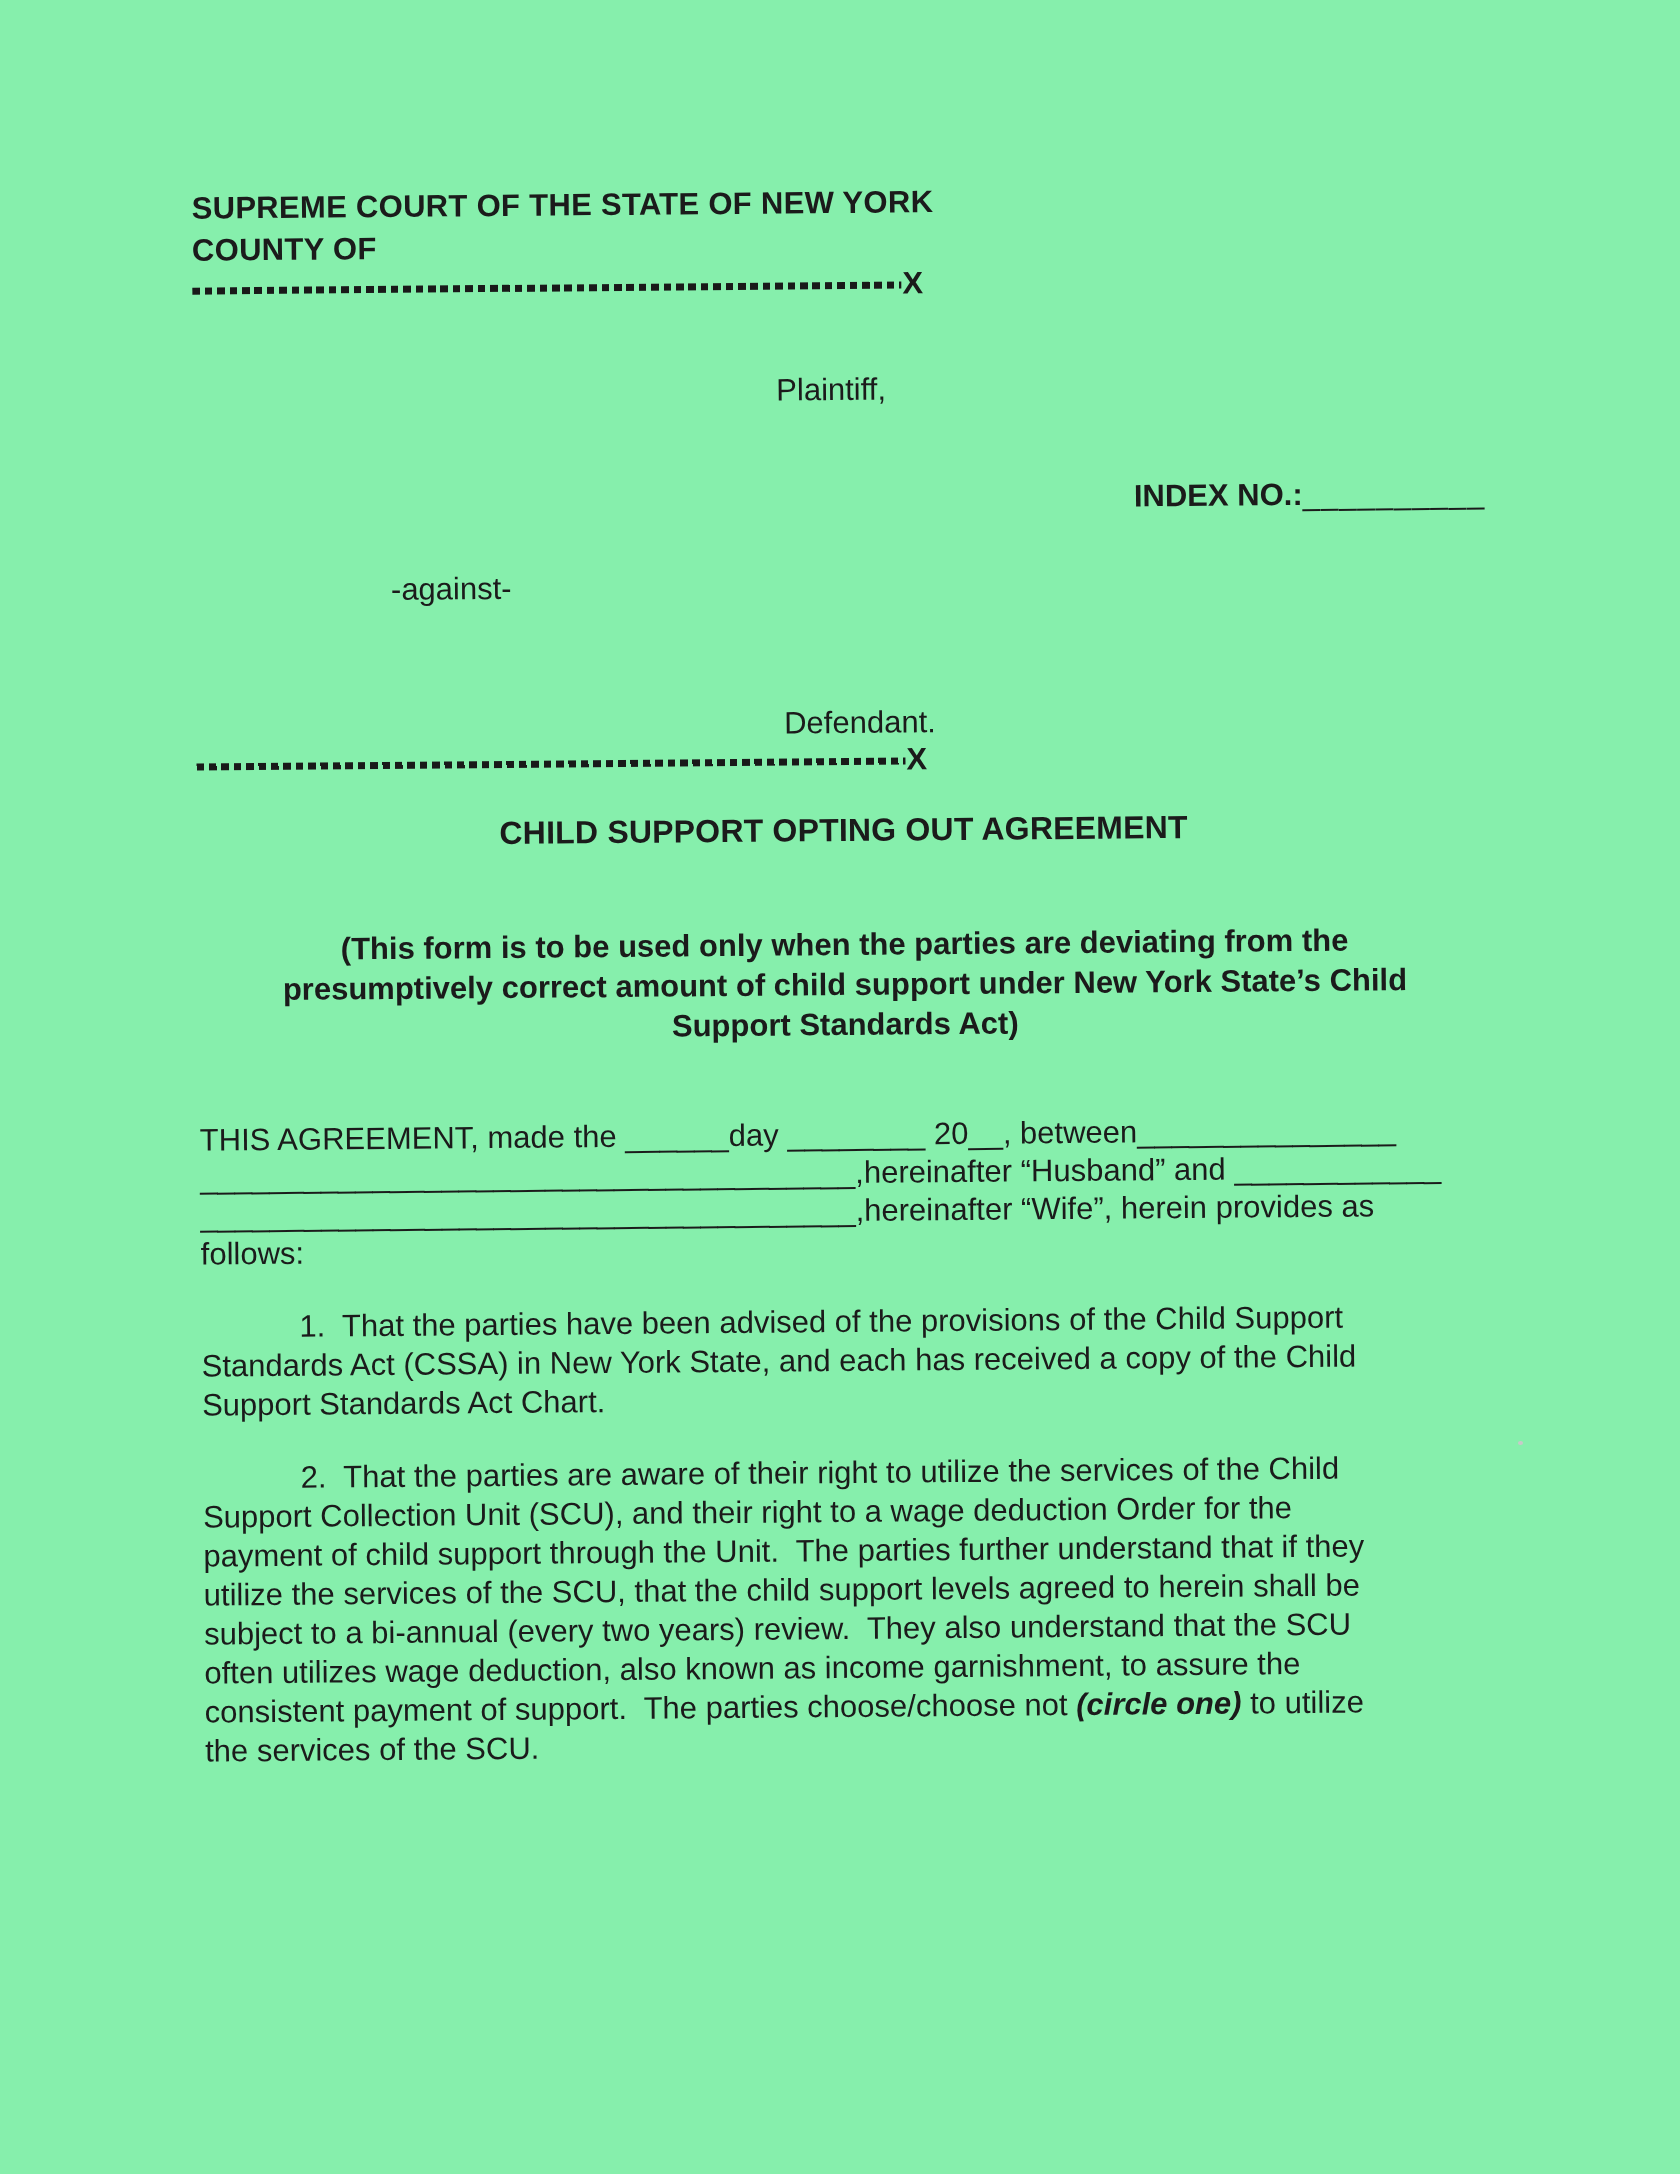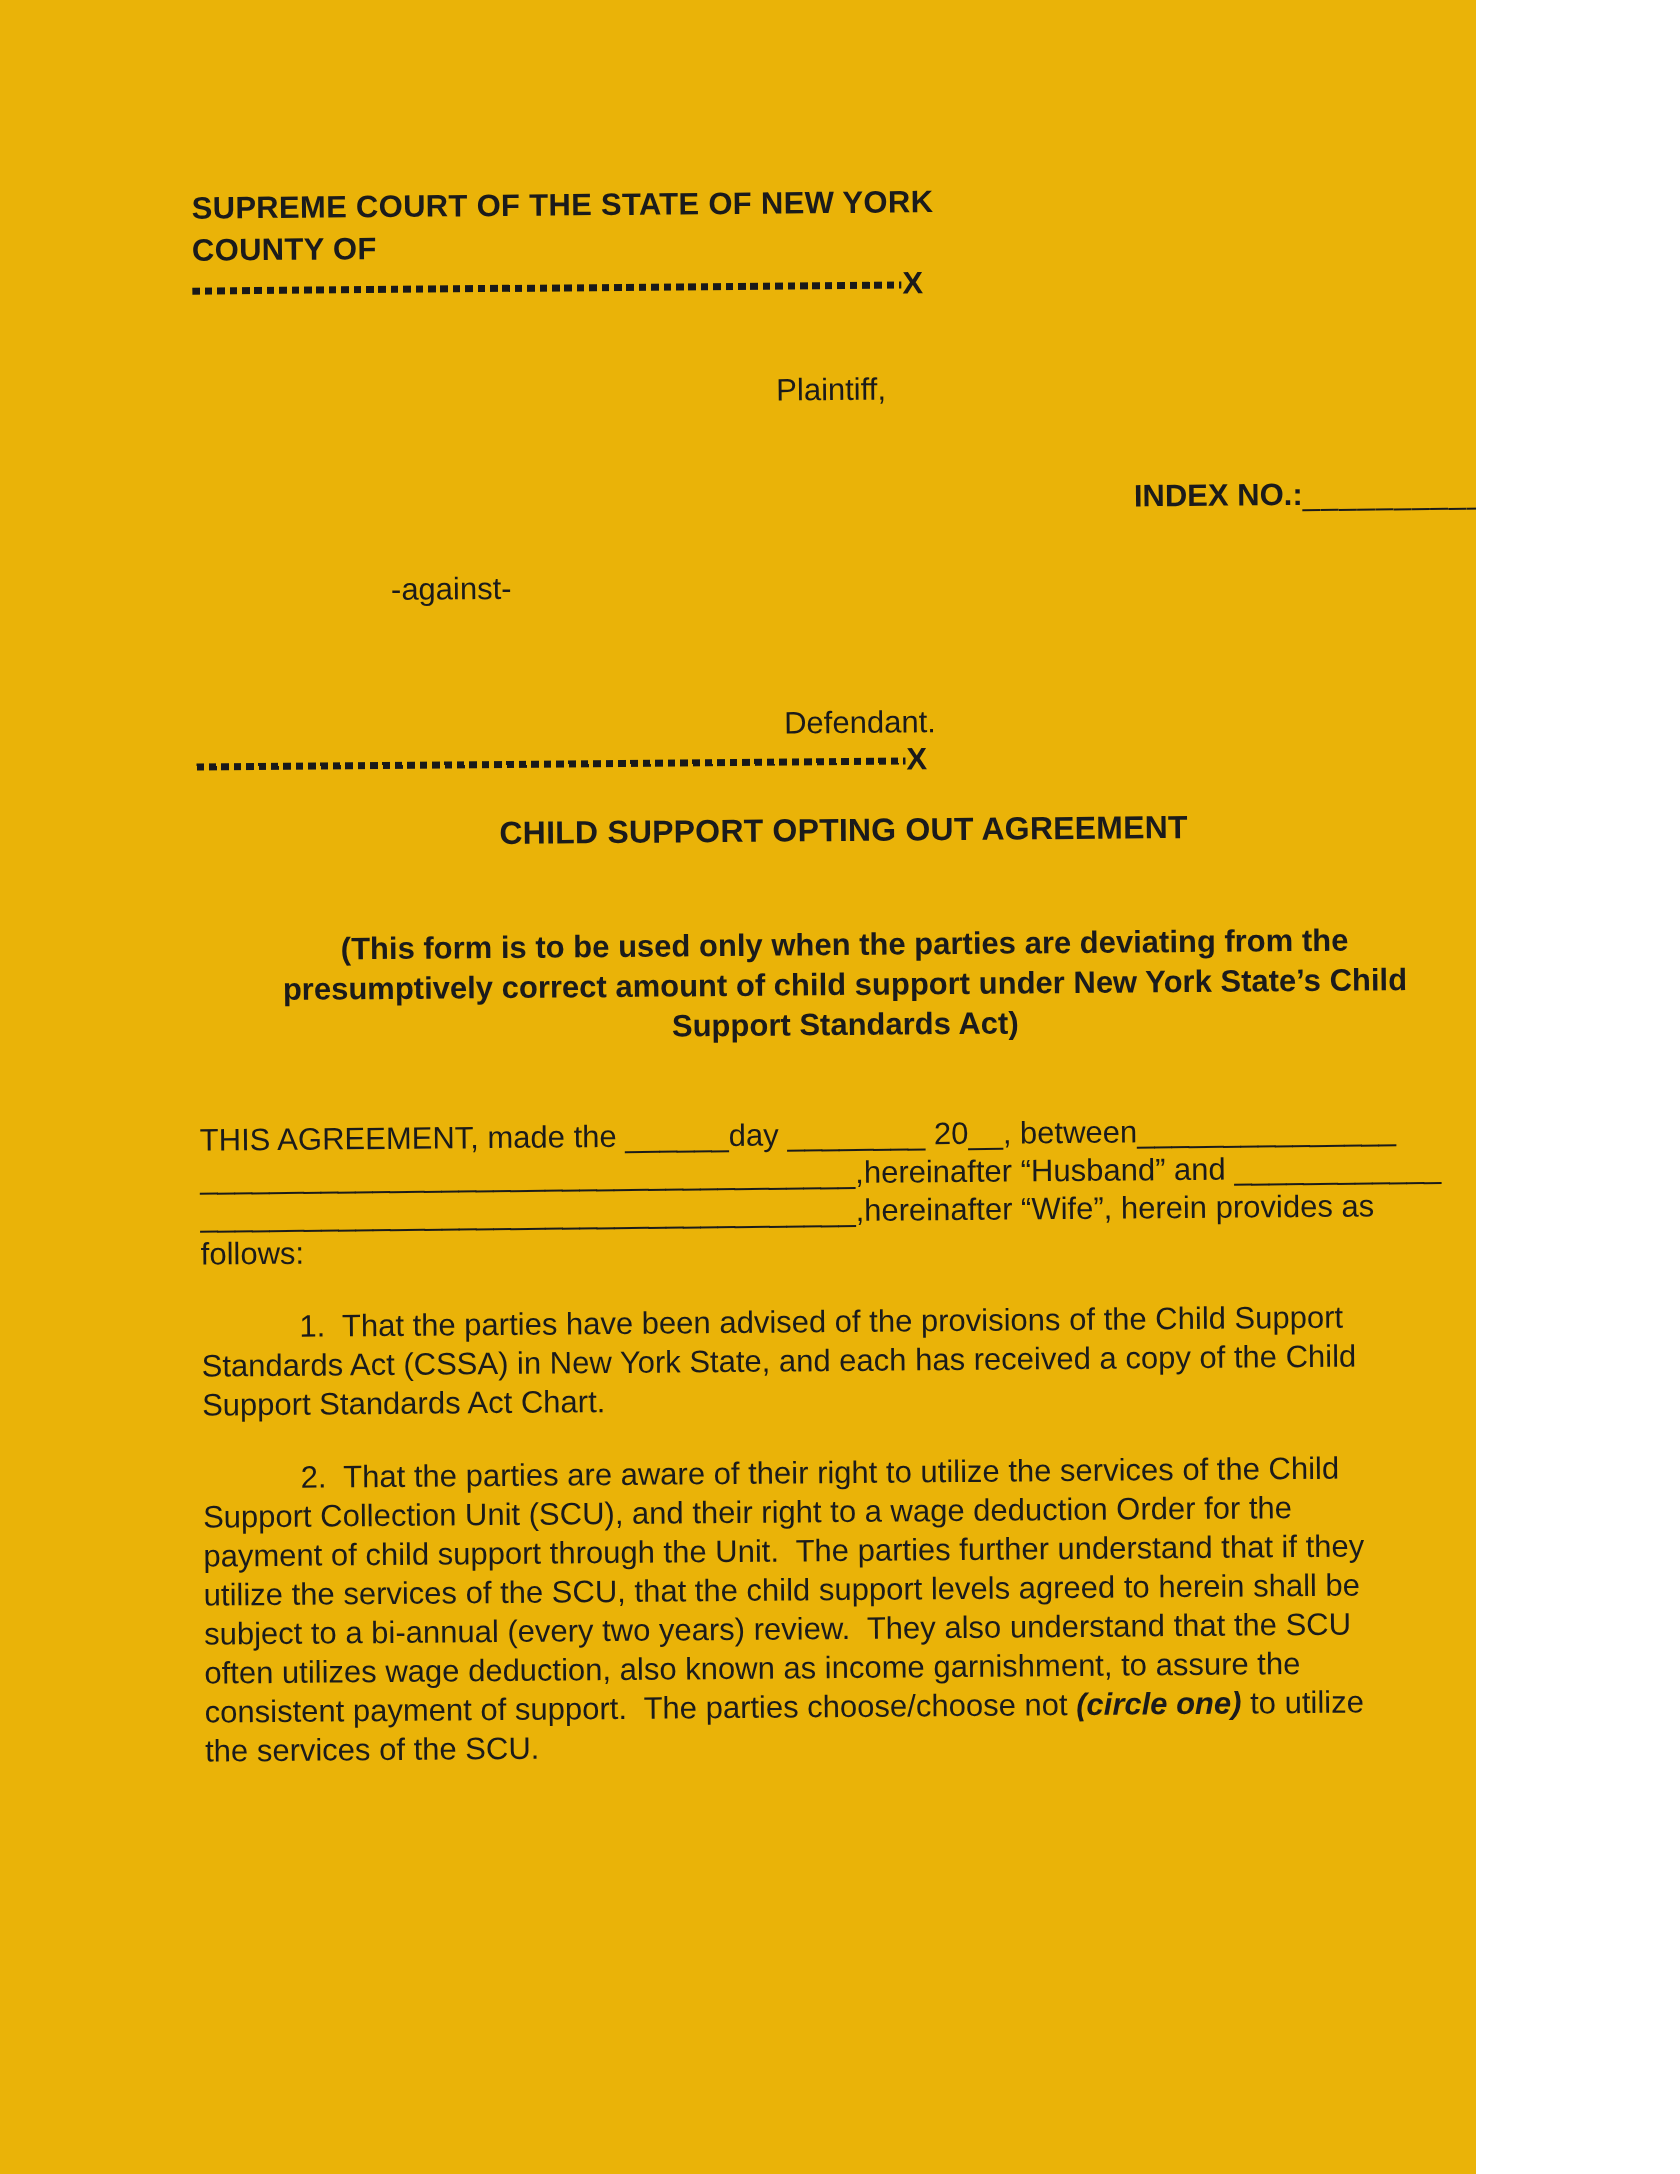--- a/index.html
+++ b/index.html
@@ -2,23 +2,23 @@
 <html><head>
 <meta charset="utf-8">
 <style>
   html, body {
     margin: 0;
     padding: 0;
     background: #ffffff;
   }
   .page {
     position: relative;
-    width: 1476px;
+    width: 1680px;
     height: 2175px;
-    background: #eab308;
+    background: #86efac;
     overflow: hidden;
     font-family: "Liberation Sans", "DejaVu Sans", sans-serif;
     color: #1b1b1b;
   }
   
   .sheet {
     position: absolute;
     left: 0; top: 0;
     width: 1680px;
     padding: 182px 191px 0 196px;

